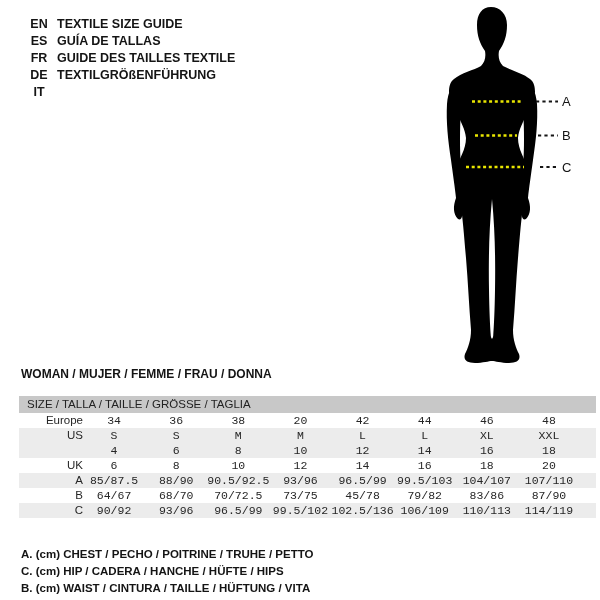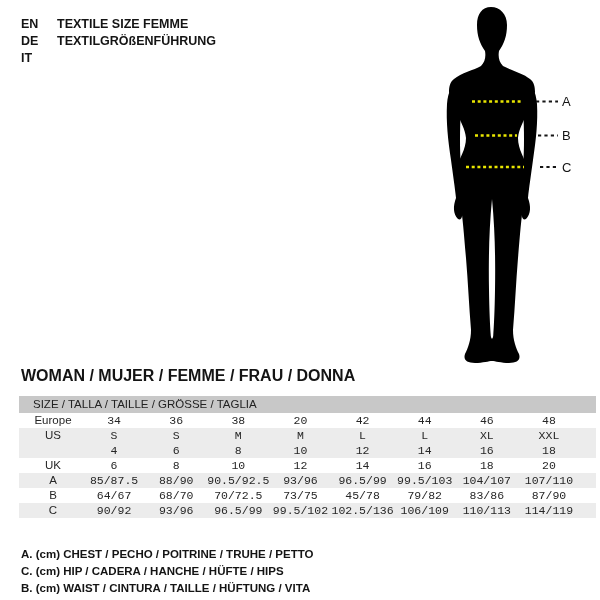--- a/index.html
+++ b/index.html
@@ -9,57 +9,65 @@
     --accent-yellow:#e9e600;
     --silhouette:#000000;
   }
   html,body{margin:0;padding:0;background:#fff;}
   .canvas{
     position:relative;width:600px;height:600px;background:#ffffff;overflow:hidden;
     font-family:"Liberation Sans","DejaVu Sans",sans-serif;color:var(--text);
   }
   
   .title-block{position:absolute;left:21px;top:16px;}
-  .lang-row{display:flex;height:17px;line-height:17px;font-weight:bold;font-size:12.5px;color:#141414;}
+  .lang-row{display:flex;height:17px;line-height:17px;font-weight:bold;font-size:12.5px;color:#141414;text-align:center;}
   .lang-code{width:36px;flex:0 0 36px;}
   
   .figure{position:absolute;left:430px;top:0px;width:170px;height:370px;}
   .yellow-dash{stroke:var(--accent-yellow);stroke-width:2.4;stroke-dasharray:3 2.7;fill:none;}
   .black-dash{stroke:#161616;stroke-width:2;stroke-dasharray:3.2 3.2;fill:none;}
   .figure text{font-family:"Liberation Sans","DejaVu Sans",sans-serif;font-size:13px;fill:#141414;}
   .sil{fill:var(--silhouette);}
   
-  .subtitle{position:absolute;left:21px;top:367px;font-size:16px;font-weight:bold;color:#141414;}
+  .subtitle{position:absolute;left:21px;top:367px;font-size:12px;font-weight:bold;color:#141414;}
   
   .size-table{position:absolute;left:19px;top:396px;width:577px;font-size:11.5px;}
   .thead{
     box-sizing:border-box;height:17px;line-height:17px;background:var(--header-bg);
-    padding-left:14px;color:#222;
+    padding-left:8px;color:#222;
   }
   .trow{
     display:grid;grid-template-columns:64px repeat(8,1fr);
     box-sizing:border-box;height:15px;line-height:15px;padding-right:16px;
     color:#262626;
   }
   .trow.striped{background:var(--stripe-bg);}
-  .tlabel{padding-left:4px;text-align:center;}
+  .tlabel{padding-left:4px;text-align:right;}
   .tcell{text-align:center;font-family:Liberation Mono, monospace;}
   
   .legend{position:absolute;left:21px;top:546px;}
   .legend-line{height:17px;line-height:17px;font-weight:bold;font-size:11.5px;color:#141414;}
 </style>
 </head>
 <body>
 
 <div class="canvas">
 
   <div class="title-block" id="title-block">
       <div class="lang-row">
         <span class="lang-code">EN</span>
-        <span class="lang-text">TEXTILE SIZE FEMME</span>
+        <span class="lang-text">TEXTILE SIZE GUIDE</span>
+      </div>
+      <div class="lang-row">
+        <span class="lang-code">ES</span>
+        <span class="lang-text">GUÍA DE TALLAS</span>
+      </div>
+      <div class="lang-row">
+        <span class="lang-code">FR</span>
+        <span class="lang-text">GUIDE DES TAILLES TEXTILE</span>
       </div>
       <div class="lang-row">
         <span class="lang-code">DE</span>
         <span class="lang-text">TEXTILGRÖßENFÜHRUNG</span>
       </div>
       <div class="lang-row">
         <span class="lang-code">IT</span>
       </div>
     </div>
 

